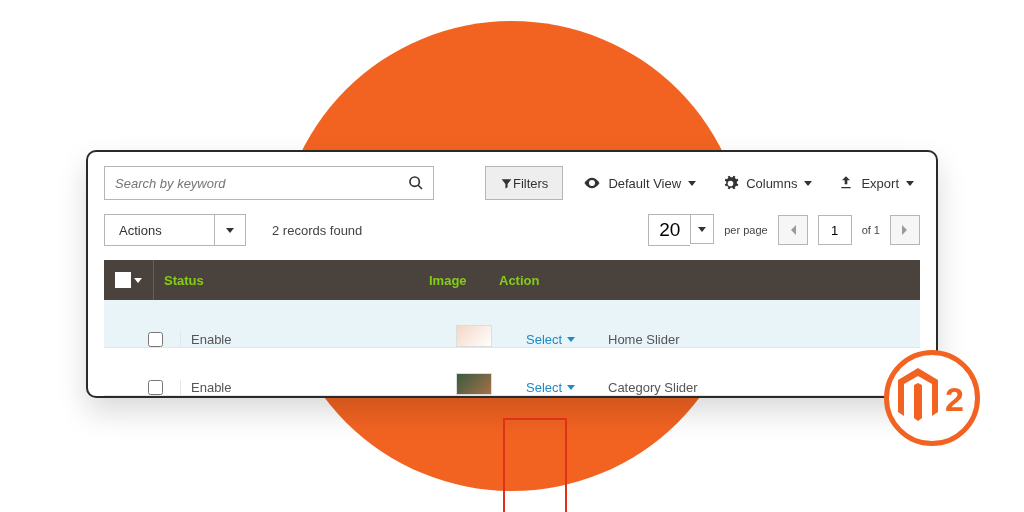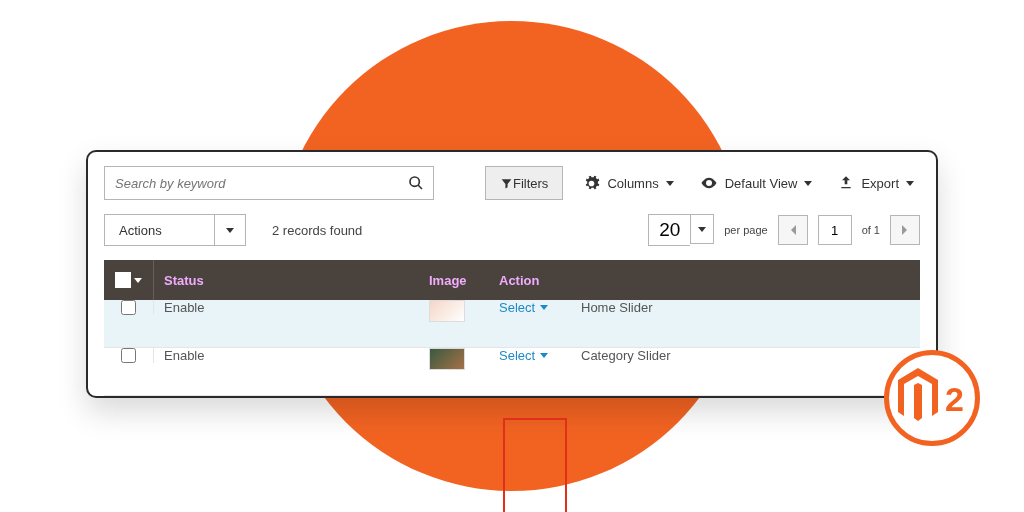--- a/index.html
+++ b/index.html
@@ -95,35 +95,35 @@
   .pglabel { font-size: 11px; color: #444; }
   .navbtn {
     width: 30px; height: 30px; border: 1px solid #b5b5b5; background: #f6f6f6;
     display: flex; align-items: center; justify-content: center; cursor: pointer; color:#888;
   }
   .pginput {
     width: 34px; height: 30px; border: 1px solid #b5b5b5; text-align: center; font-size: 13px;
   }
   .grid { margin-top: 14px; border-top: none; }
   .ghead {
-    display: flex; background: #4a423d; color: #f0abfc; font-size: 13px; font-weight: 600;
+    display: flex; background: #4a423d; color: #84cc16; font-size: 13px; font-weight: 600;
     height: 40px; align-items: stretch;
   }
   .col { display: flex; align-items: center; padding: 0 10px; }
   .col.chk { width: 50px; justify-content: center; border-right: 1px solid rgba(255,255,255,.15); }
   .col.status { width: 265px; }
   .col.image { width: 70px; }
   .col.action { width: 82px; }
   .col.slider { flex: 1; }
   .hcb {
     width: 16px; height: 16px; border: 1px solid #fff; background: #fff;
     display: inline-block;
   }
   .hdd { width:0;height:0;border-left:4px solid transparent;border-right:4px solid transparent;border-top:5px solid #fff; margin-left:3px;}
-  .grow { display: flex; height: 48px; align-items: flex-start; border-bottom: 1px solid #e5e5e5; }
+  .grow { display: flex; height: 48px; align-items: flex-end; border-bottom: 1px solid #e5e5e5; padding-left: 27px; }
   .grow.sel { background: #e8f4f8; }
   .grow .col.chk { border-right: 1px solid #e5e5e5; }
   .cb { width: 15px; height: 15px; }
   .cell-text { font-size: 13px; color: #555; }
   .thumb {
     width: 36px; height: 22px; border: 1px solid #ddd;
     background: linear-gradient(135deg,#f5d6c6 0%,#fff 100%);
   }
   .thumb.b { background: linear-gradient(135deg,#3a5a40 0%,#a47148 100%); }
   .select-link { font-size: 13px; color: #1e88c9; font-weight: 500; display: inline-flex; align-items: center; gap: 5px; cursor:pointer; }
@@ -174,31 +174,31 @@
       </button>
     </div>
     <div class="spacer"></div>
     <button class="filters-btn">
       <svg width="13" height="13" viewBox="0 0 24 24" fill="#333">
           <path d="M3 4h18l-7 9v6l-4 2v-8z"></path>
         </svg>
       <span>Filters</span>
     </button>
     <button class="toolbtn">
+      <svg width="18" height="18" viewBox="0 0 24 24" fill="#333">
+          <path d="M12 5C6 5 2 12 2 12s4 7 10 7 10-7 10-7-4-7-10-7zm0 11a4 4 0 110-8 4 4 0 010 8z"></path>
+        </svg>
+      <span>Default View</span>
+      <span class="caret"></span>
+    </button>
+    <button class="toolbtn">
       <svg width="17" height="17" viewBox="0 0 24 24" fill="#333">
           <path d="M12 8a4 4 0 100 8 4 4 0 000-8zm9 4l2 1-1 3-2-1a8 8 0 01-2 2l1 2-3 1-1-2h-3l-1 2-3-1 1-2a8 8 0 01-2-2l-2 1-1-3 2-1v-3l-2-1 1-3 2 1a8 8 0 012-2l-1-2 3-1 1 2h3l1-2 3 1-1 2a8 8 0 012 2l2-1 1 3-2 1z"></path>
         </svg>
       <span>Columns</span>
-      <span class="caret"></span>
-    </button>
-    <button class="toolbtn">
-      <svg width="18" height="18" viewBox="0 0 24 24" fill="#333">
-          <path d="M12 5C6 5 2 12 2 12s4 7 10 7 10-7 10-7-4-7-10-7zm0 11a4 4 0 110-8 4 4 0 010 8z"></path>
-        </svg>
-      <span>Default View</span>
       <span class="caret"></span>
     </button>
     <button class="toolbtn">
       <svg width="16" height="16" viewBox="0 0 24 24" fill="#333">
           <path d="M5 20h14v-2H5v2zM12 2l-6 6h4v6h4V8h4l-6-6z"></path>
         </svg>
       <span>Export</span>
       <span class="caret"></span>
     </button>
   </div>

